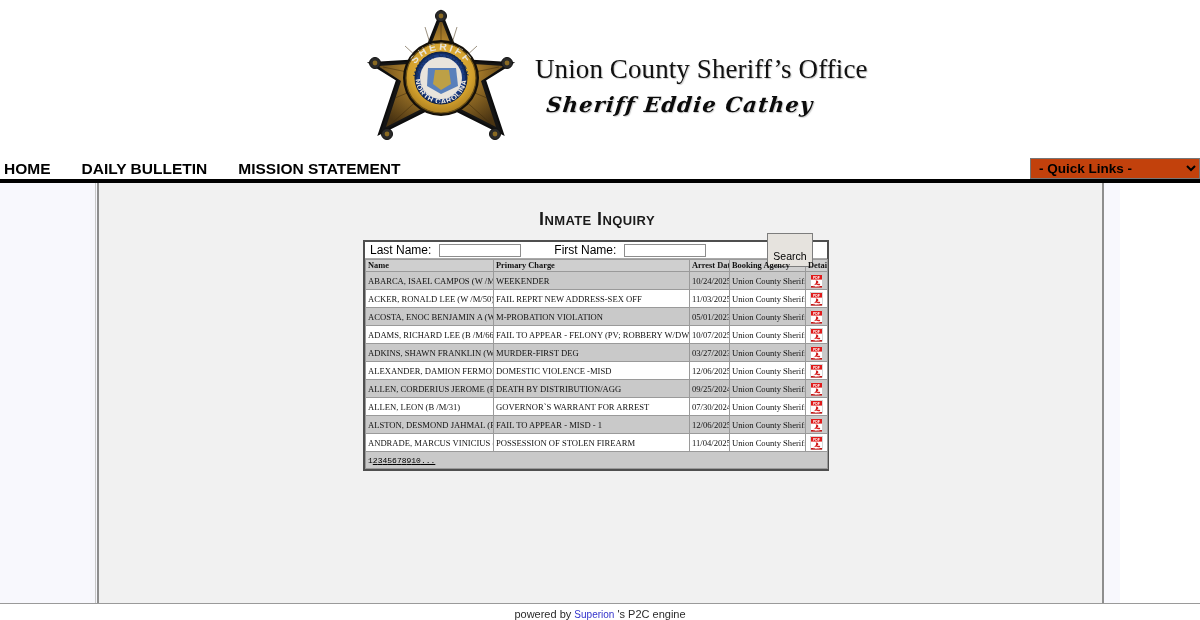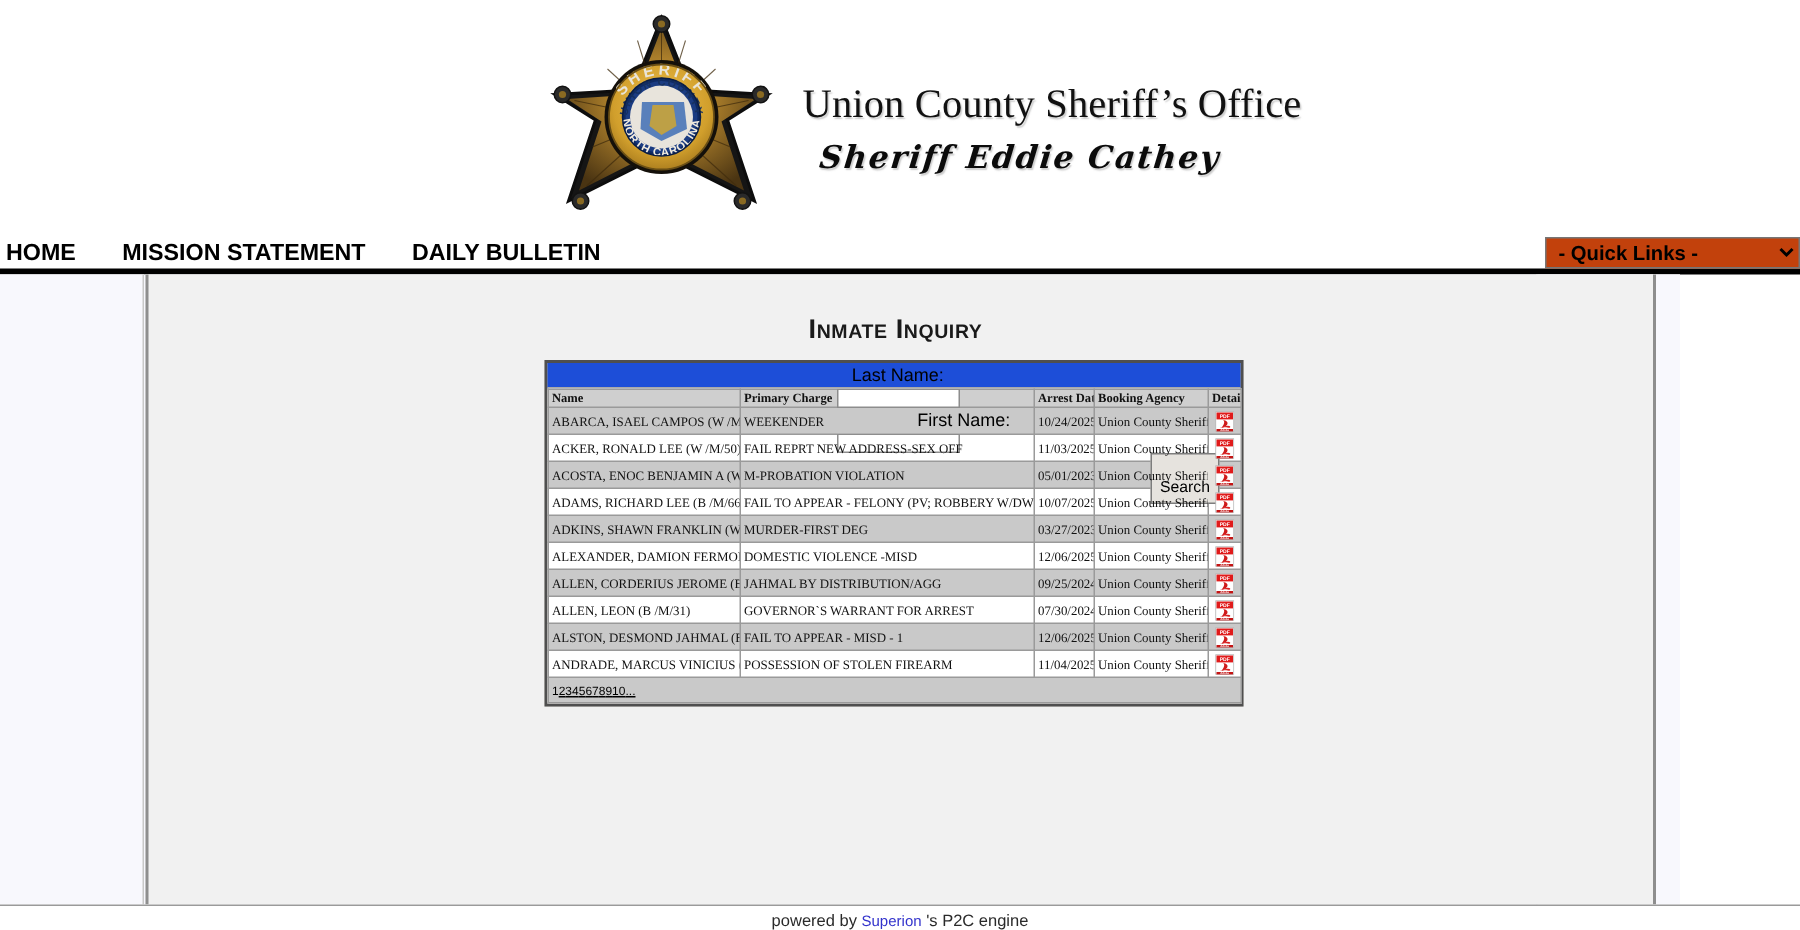--- a/index.html
+++ b/index.html
@@ -166,24 +166,23 @@
     border: 2px solid #4f4f4f;
     background: #d4d0c8;
     width: 466px;
   }
 
   
   #search-row {
     display: flex;
     align-items: center;
     height: 17px;
-    background: #1d4ed8;
+    background: #ffffff;
     border-bottom: 1px solid #a9a9a9;
     font-size: 11.5px;
-    flex-direction: column;
   }
   .search-label {
     font-family: "Liberation Sans", sans-serif;
     font-size: 12px;
     color: #000;
     padding-left: 5px;
     white-space: nowrap;
     line-height: 17px;
   }
   .search-input {
@@ -204,21 +203,21 @@
     margin-right: 14px;
     font-family: "Liberation Sans", sans-serif;
     font-size: 10.5px;
     color: #000;
     background: #e6e3de;
     border: 1px solid #7d7d7d;
     line-height: 12px;
     padding: 16px 4px;
     cursor: pointer;
   }
-  #fn-label { margin-left: 88px; }
+  #fn-label { margin-left: 26px; }
 
   
   #results-table {
     width: 100%;
     border-collapse: collapse;
     font-family: "Liberation Serif", serif;
     font-size: 8.6px;
     color: #111;
     table-layout: fixed;
     background: #ffffff;
@@ -262,21 +261,21 @@
     cursor: pointer;
   }
 
   
   #pagination-row td {
     background: #c9c9c9 !important;
     padding: 1px 2px;
     height: 11px;
   }
   #pagination {
-    font-family: Liberation Sans, sans-serif;
+    font-family: Liberation Mono, monospace;
     font-size: 8px;
     line-height: 9px;
     color: #000;
     letter-spacing: 0px;
     margin-top: 12px;
   }
   #pagination a {
     color: #000;
     text-decoration: underline;
     cursor: pointer;
@@ -398,22 +397,22 @@
         <div id="org-name">Union County Sheriff’s Office</div>
         <div id="sheriff-name">Sheriff Eddie Cathey</div>
       </div>
 
     </div>
   </div>
 
   <div id="navbar">
     <div id="nav-items">
       <a class="nav-item">HOME</a>
+      <a class="nav-item">DAILY BULLETIN</a>
       <a class="nav-item">MISSION STATEMENT</a>
-      <a class="nav-item">DAILY BULLETIN</a>
     </div>
     <div id="quick-links-wrap">
       <select id="quick-links">
         <option>- Quick Links -</option>
       </select>
     </div>
   </div>
 
   <div id="body-region">
     <div id="left-gutter"></div>
@@ -538,21 +537,21 @@
                         <rect x="1" y="1" width="11" height="4.6" fill="#e01b1b"></rect>
                         <text x="6.5" y="4.7" font-family="Liberation Sans, sans-serif" font-size="3.4" font-weight="bold" fill="#ffffff" text-anchor="middle">PDF</text>
                         <path d="M5.2 6.2 C7.8 6.2 8.6 7.4 8.3 8.6 C8.0 9.8 6.2 10.6 4.4 11.2 C5.6 9.6 6.3 8.2 6.1 7.2 C5.9 6.4 5.4 6.2 5.2 6.2 Z" fill="#cf1b1b"></path>
                         <path d="M3.0 11.3 C4.8 10.6 6.8 9.9 8.6 9.8 C10.0 9.8 10.4 10.4 10.1 10.9 C9.8 11.4 8.6 11.3 7.4 10.9 C6.0 10.5 4.4 11.0 3.0 11.3 Z" fill="#d92222"></path>
                         <rect x="1" y="12.0" width="11" height="1.6" fill="#c41414"></rect>
                         <text x="6.5" y="13.4" font-family="Liberation Sans, sans-serif" font-size="1.9" font-weight="bold" fill="#ffffff" text-anchor="middle">Adobe</text>
                       </svg></span></td>
                 </tr>
                 <tr>
                   <td class="col-name">ALLEN, CORDERIUS JEROME (B /M/38)</td>
-                  <td class="col-charge">JAHMAL BY DISTRIBUTION/AGG</td>
+                  <td class="col-charge">DEATH BY DISTRIBUTION/AGG</td>
                   <td class="col-date">09/25/2024</td>
                   <td class="col-agency">Union County Sheriff`S Office</td>
                   <td class="col-details"><span><svg class="pdf-icon" viewBox="0 0 13 14" xmlns="http://www.w3.org/2000/svg">
                         <rect x="0.5" y="0.5" width="12" height="13" fill="#ffffff" stroke="#b0b0b0" stroke-width="0.5"></rect>
                         <rect x="1" y="1" width="11" height="4.6" fill="#e01b1b"></rect>
                         <text x="6.5" y="4.7" font-family="Liberation Sans, sans-serif" font-size="3.4" font-weight="bold" fill="#ffffff" text-anchor="middle">PDF</text>
                         <path d="M5.2 6.2 C7.8 6.2 8.6 7.4 8.3 8.6 C8.0 9.8 6.2 10.6 4.4 11.2 C5.6 9.6 6.3 8.2 6.1 7.2 C5.9 6.4 5.4 6.2 5.2 6.2 Z" fill="#cf1b1b"></path>
                         <path d="M3.0 11.3 C4.8 10.6 6.8 9.9 8.6 9.8 C10.0 9.8 10.4 10.4 10.1 10.9 C9.8 11.4 8.6 11.3 7.4 10.9 C6.0 10.5 4.4 11.0 3.0 11.3 Z" fill="#d92222"></path>
                         <rect x="1" y="12.0" width="11" height="1.6" fill="#c41414"></rect>
                         <text x="6.5" y="13.4" font-family="Liberation Sans, sans-serif" font-size="1.9" font-weight="bold" fill="#ffffff" text-anchor="middle">Adobe</text>

